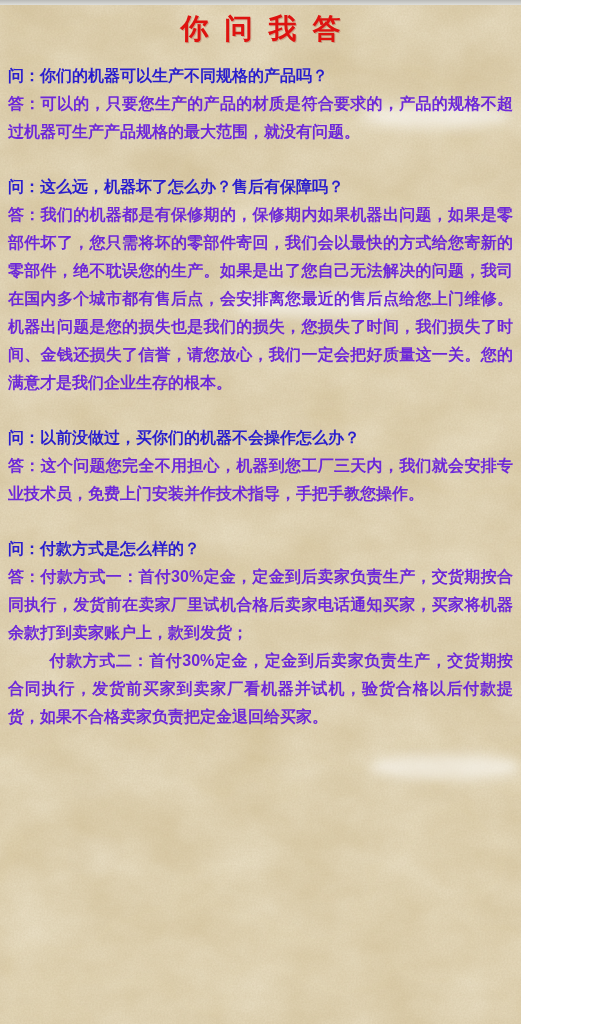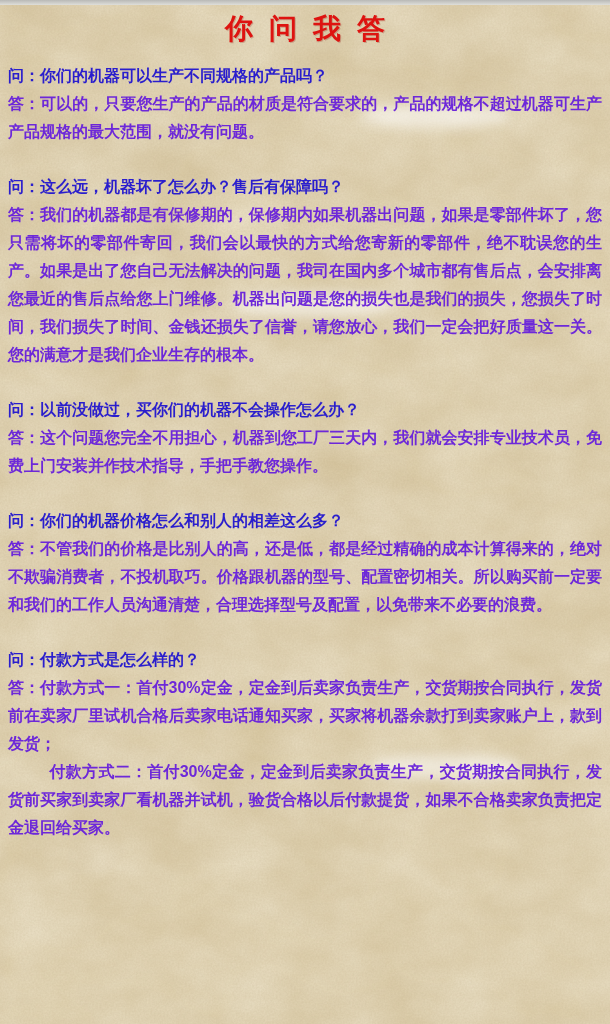--- a/index.html
+++ b/index.html
@@ -1,18 +1,18 @@
 <!DOCTYPE html>
 <html><head>
 <meta charset="utf-8">
 <style>
   html, body { margin: 0; padding: 0; }
   .page {
     position: relative;
-    width: 610px;
+    width: 521px;
     height: 1024px;
     overflow: hidden;
     background: #d9c8a1;
     font-family: "Liberation Sans", sans-serif;
   }
   .texture {
     position: absolute;
     top: 0; left: 0;
     width: 610px; height: 1024px;
     z-index: 0;
@@ -106,24 +106,20 @@
     <section class="qa">
       <p class="q">问：这么远，机器坏了怎么办？售后有保障吗？</p>
       <p class="a">答：我们的机器都是有保修期的，保修期内如果机器出问题，如果是零部件坏了，您只需将坏的零部件寄回，我们会以最快的方式给您寄新的零部件，绝不耽误您的生产。如果是出了您自己无法解决的问题，我司在国内多个城市都有售后点，会安排离您最近的售后点给您上门维修。机器出问题是您的损失也是我们的损失，您损失了时间，我们损失了时间、金钱还损失了信誉，请您放心，我们一定会把好质量这一关。您的满意才是我们企业生存的根本。</p>
     </section>
 
     <section class="qa">
       <p class="q">问：以前没做过，买你们的机器不会操作怎么办？</p>
       <p class="a">答：这个问题您完全不用担心，机器到您工厂三天内，我们就会安排专业技术员，免费上门安装并作技术指导，手把手教您操作。</p>
     </section>
 
-    <section class="qa">
-      <p class="q">问：你们的机器价格怎么和别人的相差这么多？</p>
-      <p class="a">答：不管我们的价格是比别人的高，还是低，都是经过精确的成本计算得来的，绝对不欺骗消费者，不投机取巧。价格跟机器的型号、配置密切相关。所以购买前一定要和我们的工作人员沟通清楚，合理选择型号及配置，以免带来不必要的浪费。</p>
-    </section>
 
     <section class="qa">
     </section>
 
     <section class="qa">
       <p class="q">问：付款方式是怎么样的？</p>
       <p class="a">答：付款方式一：首付30%定金，定金到后卖家负责生产，交货期按合同执行，发货前在卖家厂里试机合格后卖家电话通知买家，买家将机器余款打到卖家账户上，款到发货；</p>
       <p class="a indent">付款方式二：首付30%定金，定金到后卖家负责生产，交货期按合同执行，发货前买家到卖家厂看机器并试机，验货合格以后付款提货，如果不合格卖家负责把定金退回给买家。</p>
     </section>
   </div>

